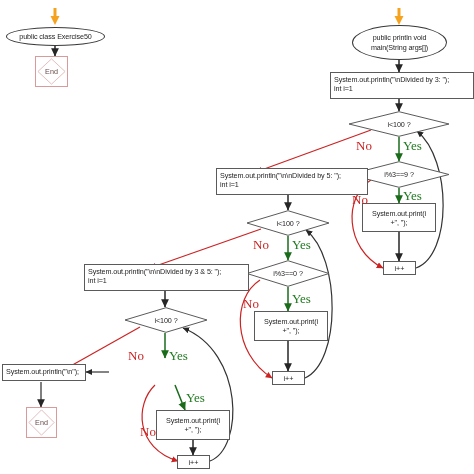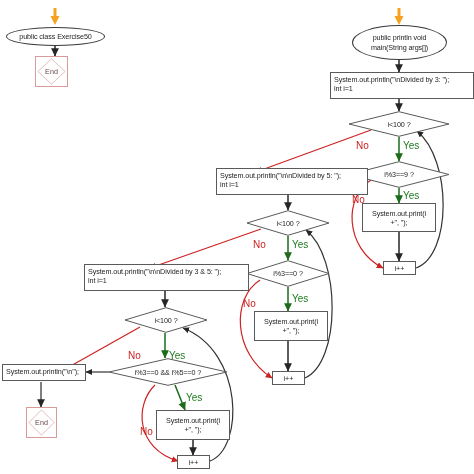--- a/index.html
+++ b/index.html
@@ -87,24 +87,25 @@
     font-size:7.2px;
     line-height:9px;
     color:#6b4b4b;
   }
   .endnode .esvg{position:absolute;left:0;top:0;width:100%;height:100%;}
   .endnode .elabel{position:relative;z-index:1;width:100%;text-align:center;}
 
   
   .elbl{
     position:absolute;
-    font-size:10px;
+    font-size:13px;
     line-height:8px;
     z-index:3;
     white-space:nowrap;
+    font-family:Liberation Serif, serif;
   }
   .elbl.yes{color:#1f7a1f;}
   .elbl.no{color:#cc2222;}
 
   
   .orange-arrow{position:absolute;z-index:3;}
 </style>
 </head>
 <body>
 
@@ -260,26 +261,20 @@
 int i=1</span>
   </div>
 
   <div class="node dec" style="left:124px;top:307px;width:84px;height:26px;">
     <svg class="dshape" viewBox="0 0 84 26">
       <polygon points="42,0.7 83,13 42,25.3 1,13" fill="#ffffff" stroke="#5a5a5a" stroke-width="1"></polygon>
     </svg>
     <span class="dlabel">i&lt;100 ?</span>
   </div>
 
-  <div class="node dec" style="left:108px;top:358px;width:120px;height:28px;">
-    <svg class="dshape" viewBox="0 0 120 28">
-      <polygon points="60,0.7 119,14 60,27.3 1,14" fill="#ffffff" stroke="#5a5a5a" stroke-width="1"></polygon>
-    </svg>
-    <span class="dlabel">i%3==0 &amp;&amp; i%5==0 ?</span>
-  </div>
 
   <div class="node proc center" style="left:156px;top:410px;width:74px;height:30px;">
     <span>System.out.print(i
 +", ");</span>
   </div>
 
   <div class="node tiny" style="left:177px;top:455px;width:33px;height:14px;">
     <span>i++</span>
   </div>
 

